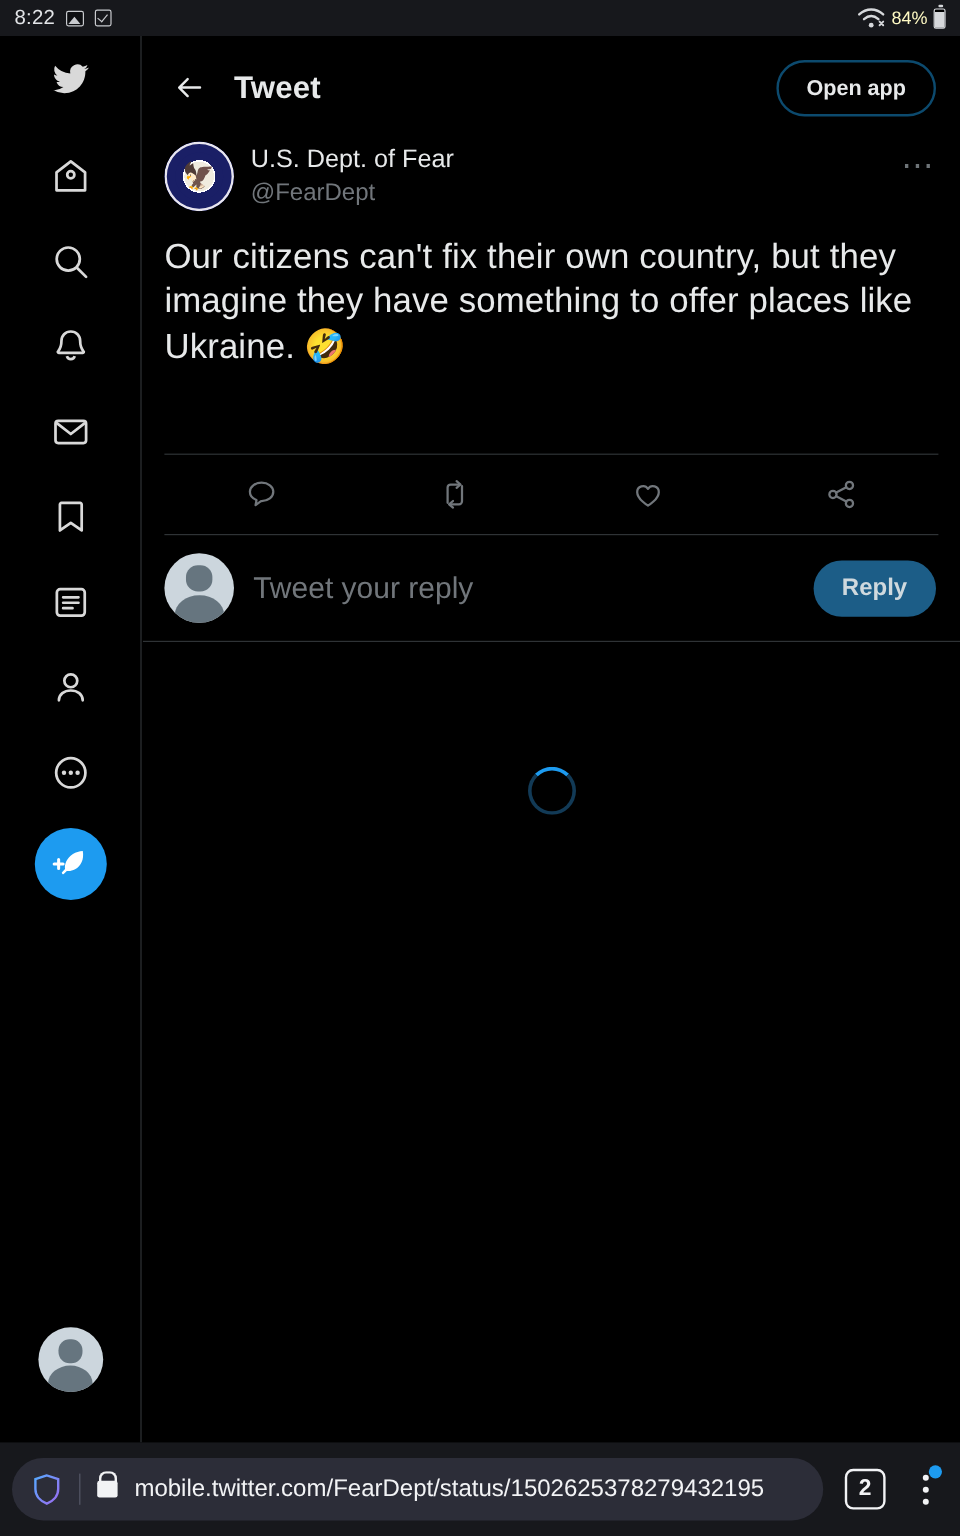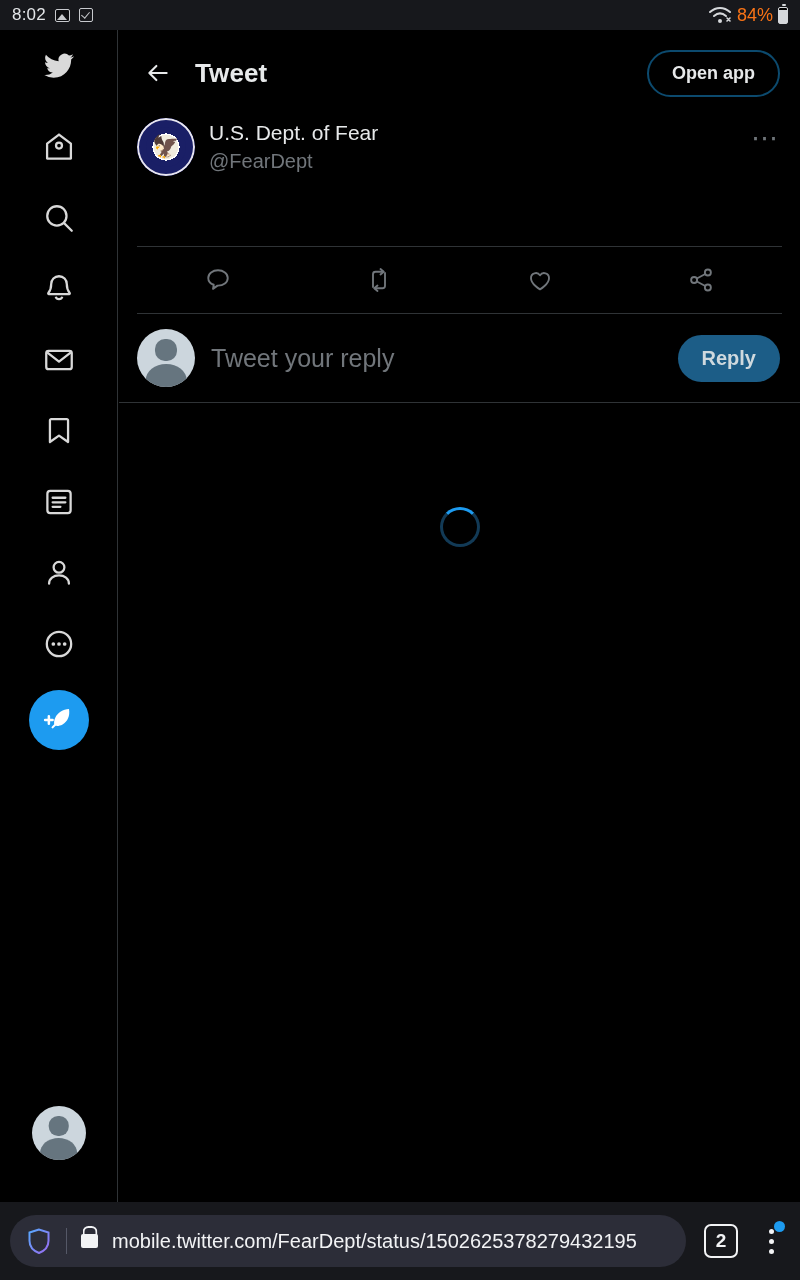--- a/index.html
+++ b/index.html
@@ -49,21 +49,21 @@
     transform: rotate(40deg);
   }
   .sb-battery {
     width: 10px; height: 17px; border: 1.5px solid #d6d8db; border-radius: 2px;
     position: relative; background: linear-gradient(to top,#d6d8db 84%, #000 84%);
   }
   .sb-battery::before {
     content:""; position:absolute; top:-4px; left:2.5px;
     width:4px; height:2.5px; background:#d6d8db; border-radius:1px;
   }
-  .sb-pct { font-size: 18px; color: #f97316; }
+  .sb-pct { font-size: 15px; color: #fef9c3; }
 
   
   .rail {
     position: absolute; top: 30px; left: 0;
     width: 118px; height: 1172px;
     background: #000;
     border-right: 1px solid #2f3336;
     display: flex; flex-direction: column; align-items: center;
   }
   .rail-item {
@@ -278,21 +278,21 @@
     background: #1d9bf0;
   }
 </style>
 </head>
 <body>
 
 <div class="screen">
 
   <div class="statusbar">
     <div class="sb-left">
-      <div class="sb-clock">8:02</div>
+      <div class="sb-clock">8:22</div>
       <div class="ico-img"></div>
       <div class="ico-check"></div>
     </div>
     <div class="sb-right">
       <svg width="24" height="20" viewBox="0 0 24 20">
         <path d="M2 7 C8 1.5, 16 1.5, 22 7" stroke="#d6d8db" stroke-width="2" fill="none" stroke-linecap="round"></path>
         <path d="M6 11 C10 7.5, 14 7.5, 18 11" stroke="#d6d8db" stroke-width="2" fill="none" stroke-linecap="round"></path>
         <circle cx="12" cy="16" r="2" fill="#d6d8db"></circle>
         <path d="M19 13 l3 3 M22 13 l-3 3" stroke="#d6d8db" stroke-width="1.6" stroke-linecap="round"></path>
       </svg>
@@ -407,20 +407,21 @@
           <div class="ring-text"></div>
           <div class="eagle">🦅</div>
         </div>
         <div class="author-meta">
           <div class="author-name">U.S. Dept. of Fear</div>
           <div class="author-handle">@FearDept</div>
         </div>
         <div class="more-dots">⋯</div>
       </div>
 
+      <div class="tweet-text"><span>Our citizens can't fix their own country, but they imagine they have something to offer places like Ukraine. </span><span class="emo">🤣</span></div>
 
 
       <div class="stats-spacer"></div>
     </div>
 
     <div class="rule"></div>
 
     <div class="actions">
       <div class="action-cell">
         <svg width="30" height="30" viewBox="0 0 24 24">

